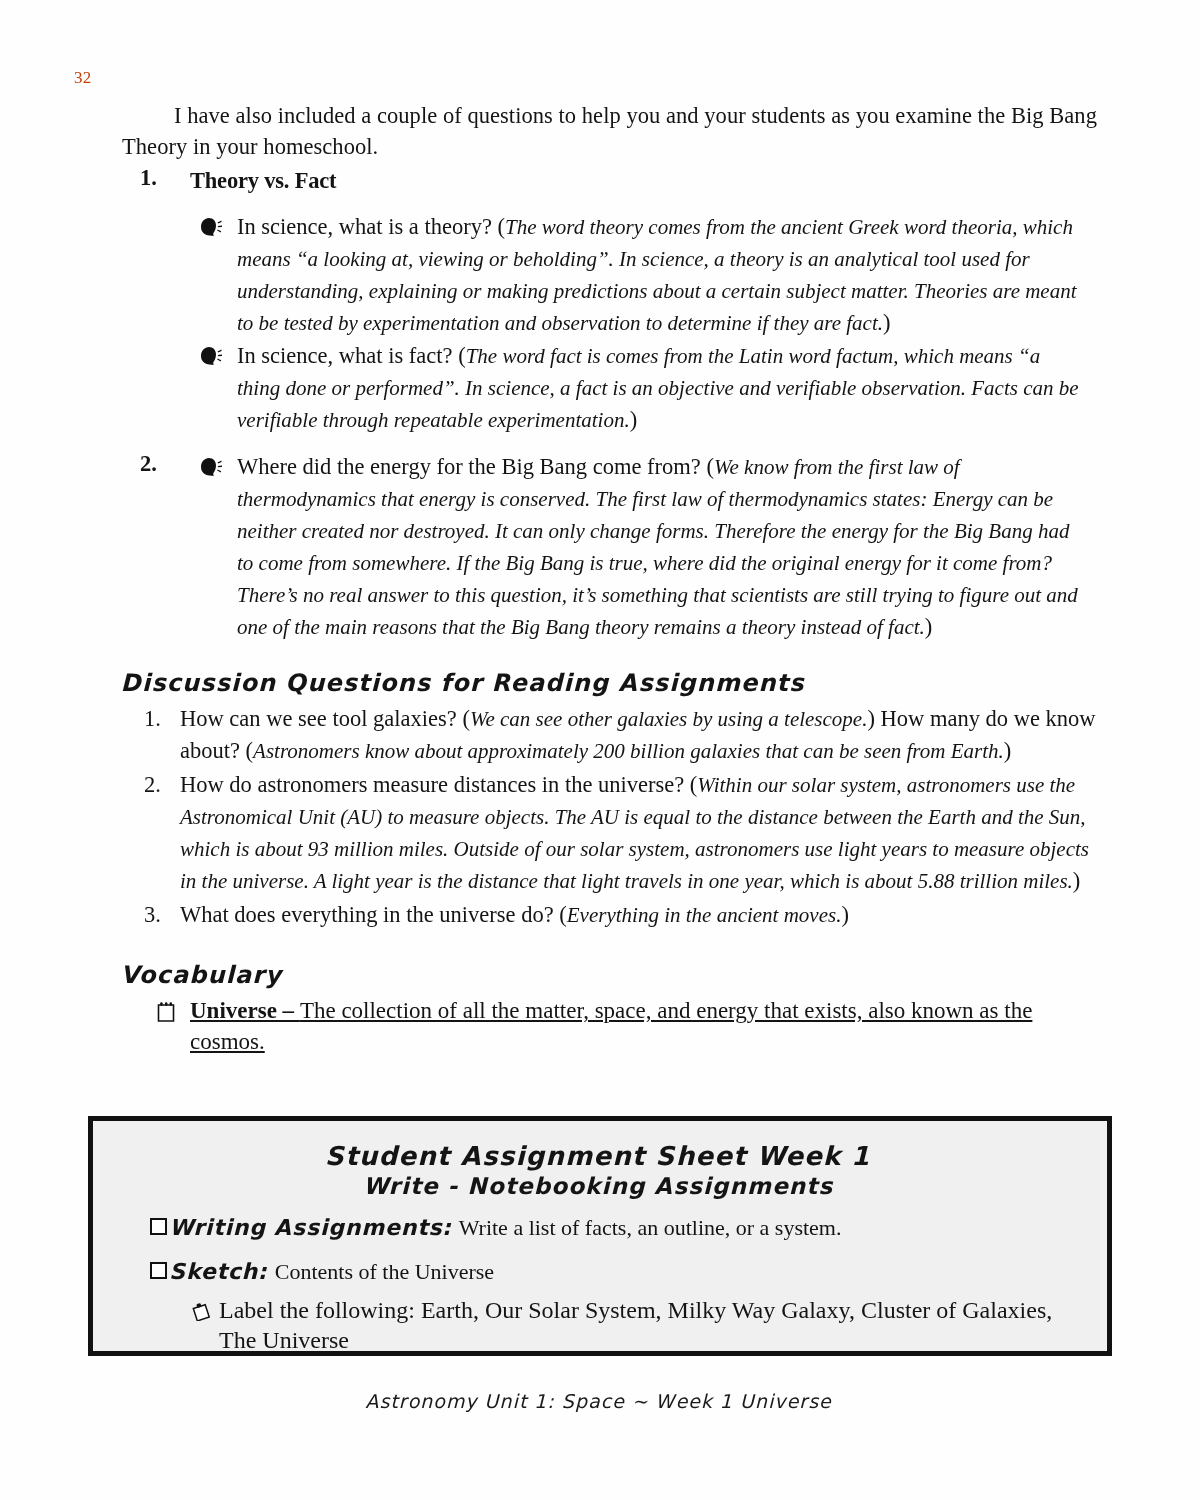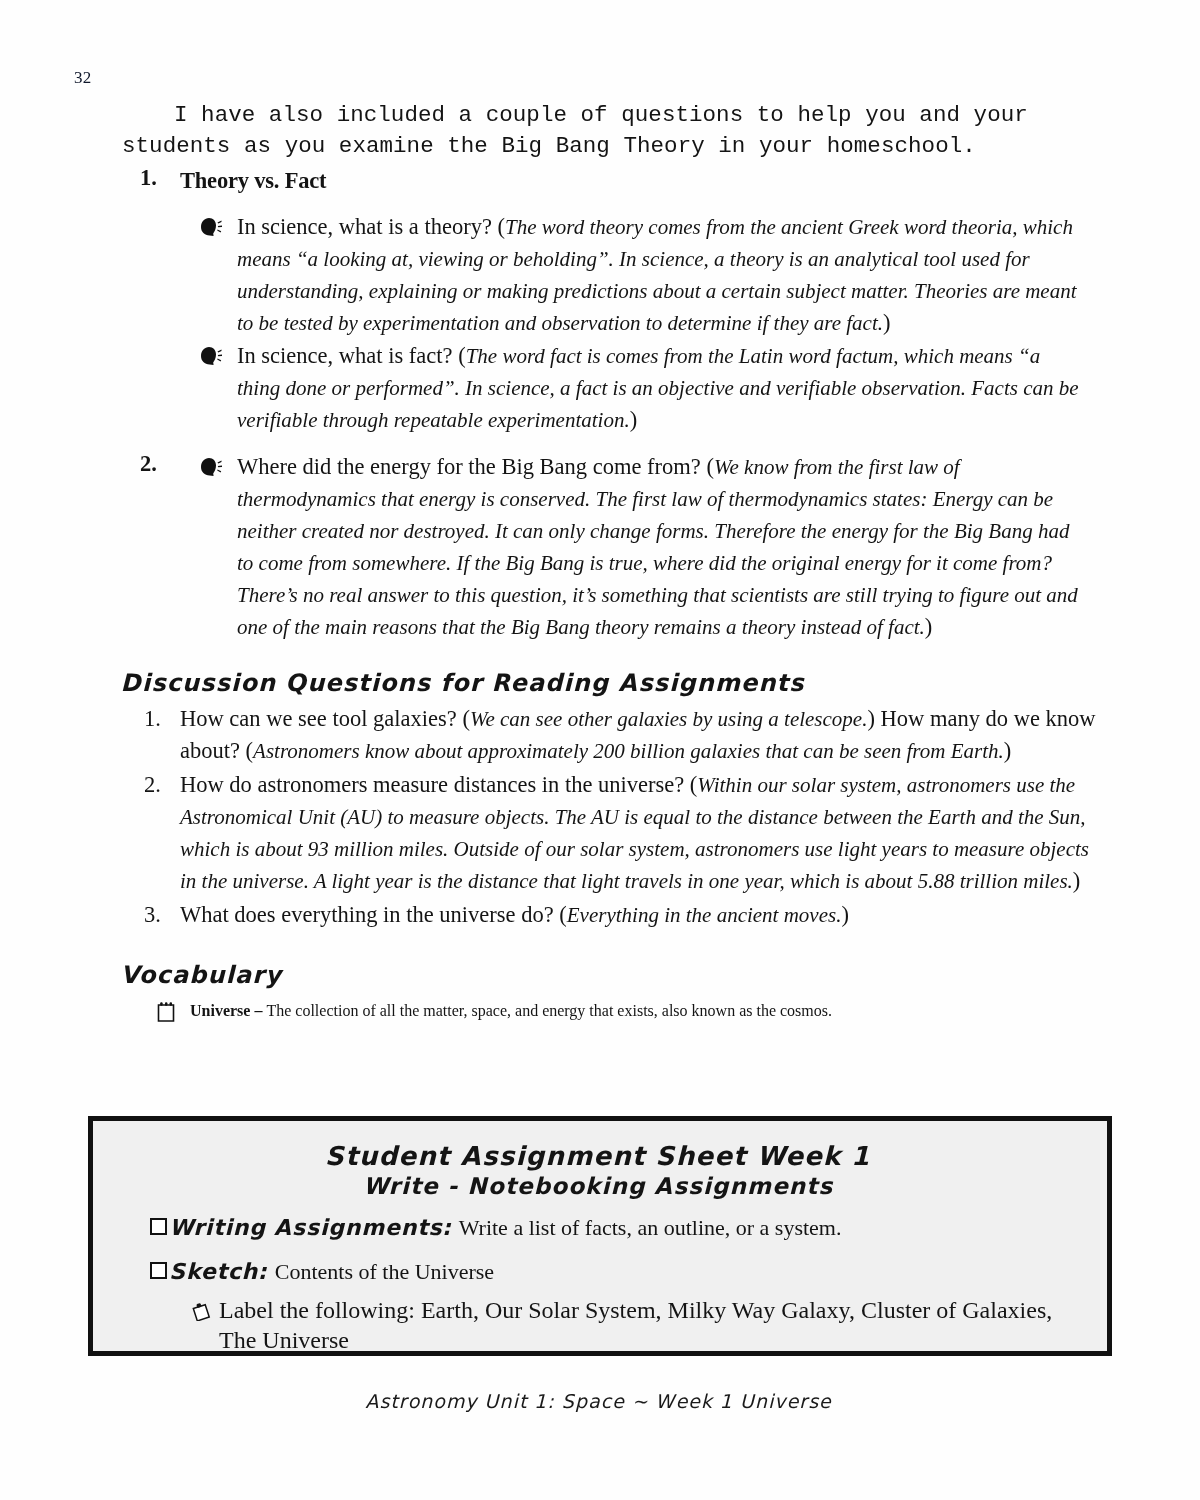--- a/index.html
+++ b/index.html
@@ -22,38 +22,37 @@
     background: #fefefe;
   }
 
   
   .page-number {
     position: absolute;
     left: 74px;
     top: 68px;
     font-size: 17px;
     letter-spacing: .3px;
-    color: #0f172a;
+    color: #c2410c;
   }
 
   
   .content {
     position: absolute;
     left: 122px;
     top: 100px;
     width: 980px;
   }
 
   .para {
     font-size: 22.5px;
     line-height: 31px;
     text-indent: 52px;
     margin: 0 0 2px 0;
     letter-spacing: .05px;
-    font-family: Liberation Mono, monospace;
   }
 
   
   .olist {
     list-style: none;
     margin: 0;
     padding: 0;
   }
   .olist > li {
     position: relative;
@@ -65,20 +64,21 @@
     left: 18px;
     top: 0;
     font-weight: bold;
     font-size: 22.5px;
   }
   .olist-title {
     font-weight: bold;
     font-size: 22.5px;
     line-height: 31px;
     letter-spacing: -0.2px;
+    margin-left: 10px;
   }
 
   
   .sublist {
     list-style: none;
     margin: 15px;
     padding: 0;
   }
   .sublist > li {
     position: relative;
@@ -134,22 +134,23 @@
 
   
   .vocab-list {
     list-style: none;
     margin: 0;
     padding: 0;
   }
   .vocab-list > li {
     position: relative;
     padding-left: 68px;
-    font-size: 16px;
-    line-height: 31px;
+    font-size: 23px;
+    line-height: 31px;
+    text-decoration: underline;
   }
   .bullet-book {
     position: absolute;
     left: 34px;
     top: 6px;
     width: 20px;
     height: 21px;
   }
   .term { font-weight: bold; }
 

